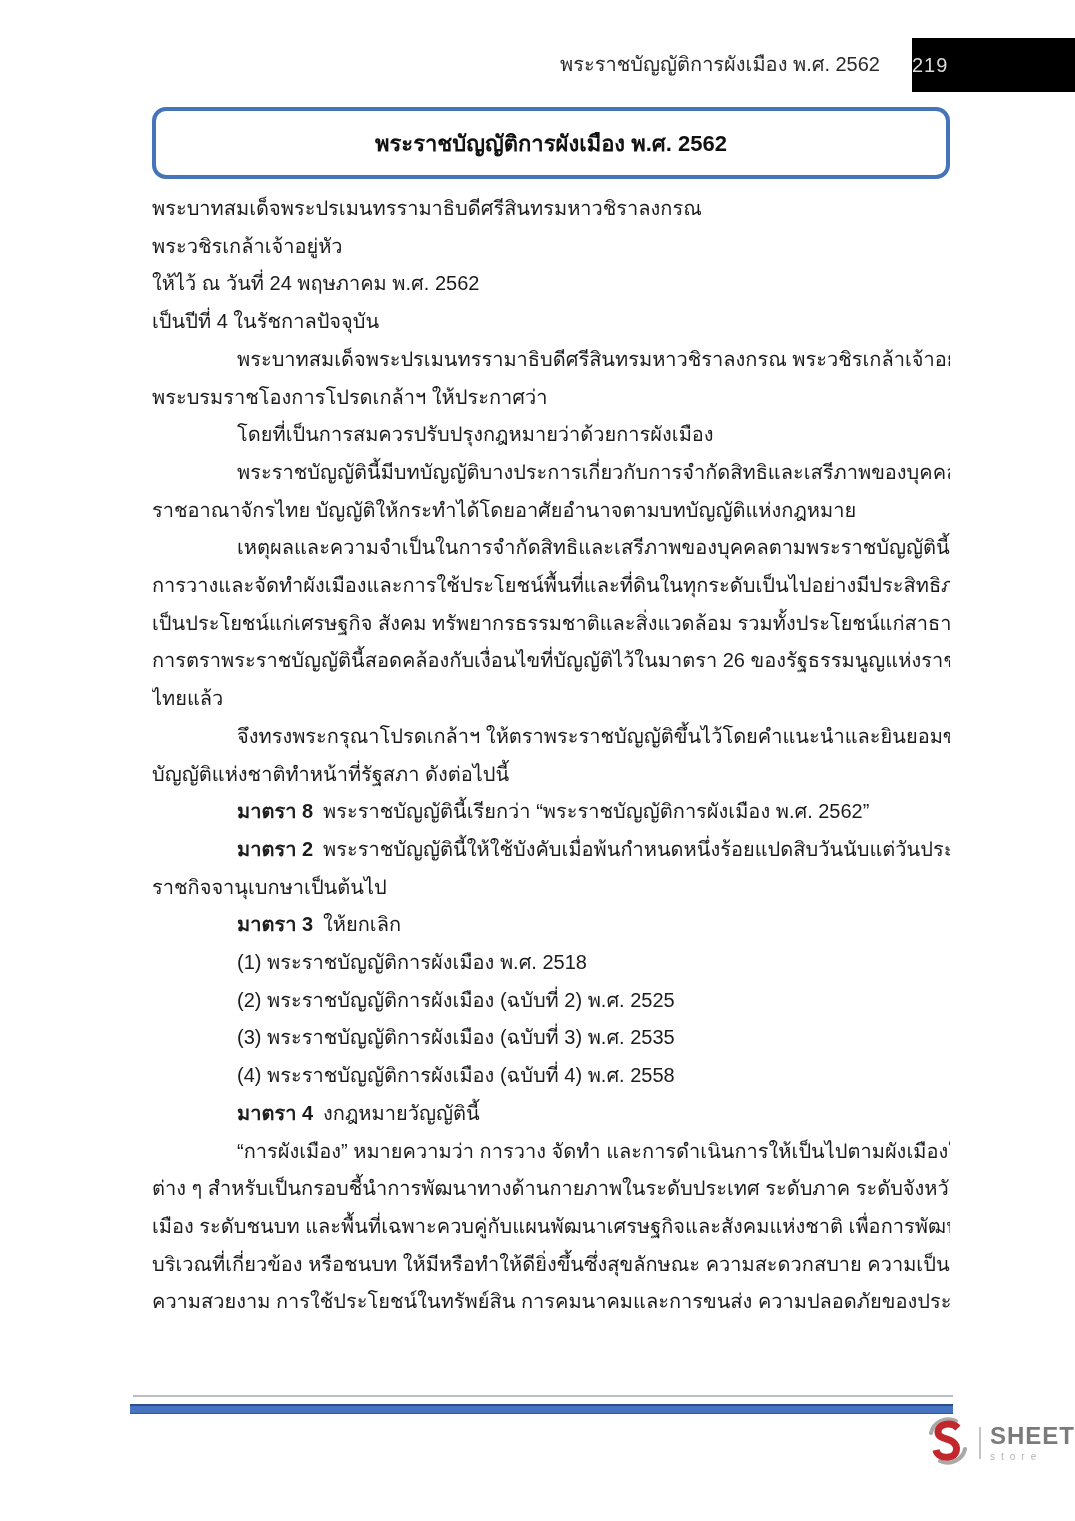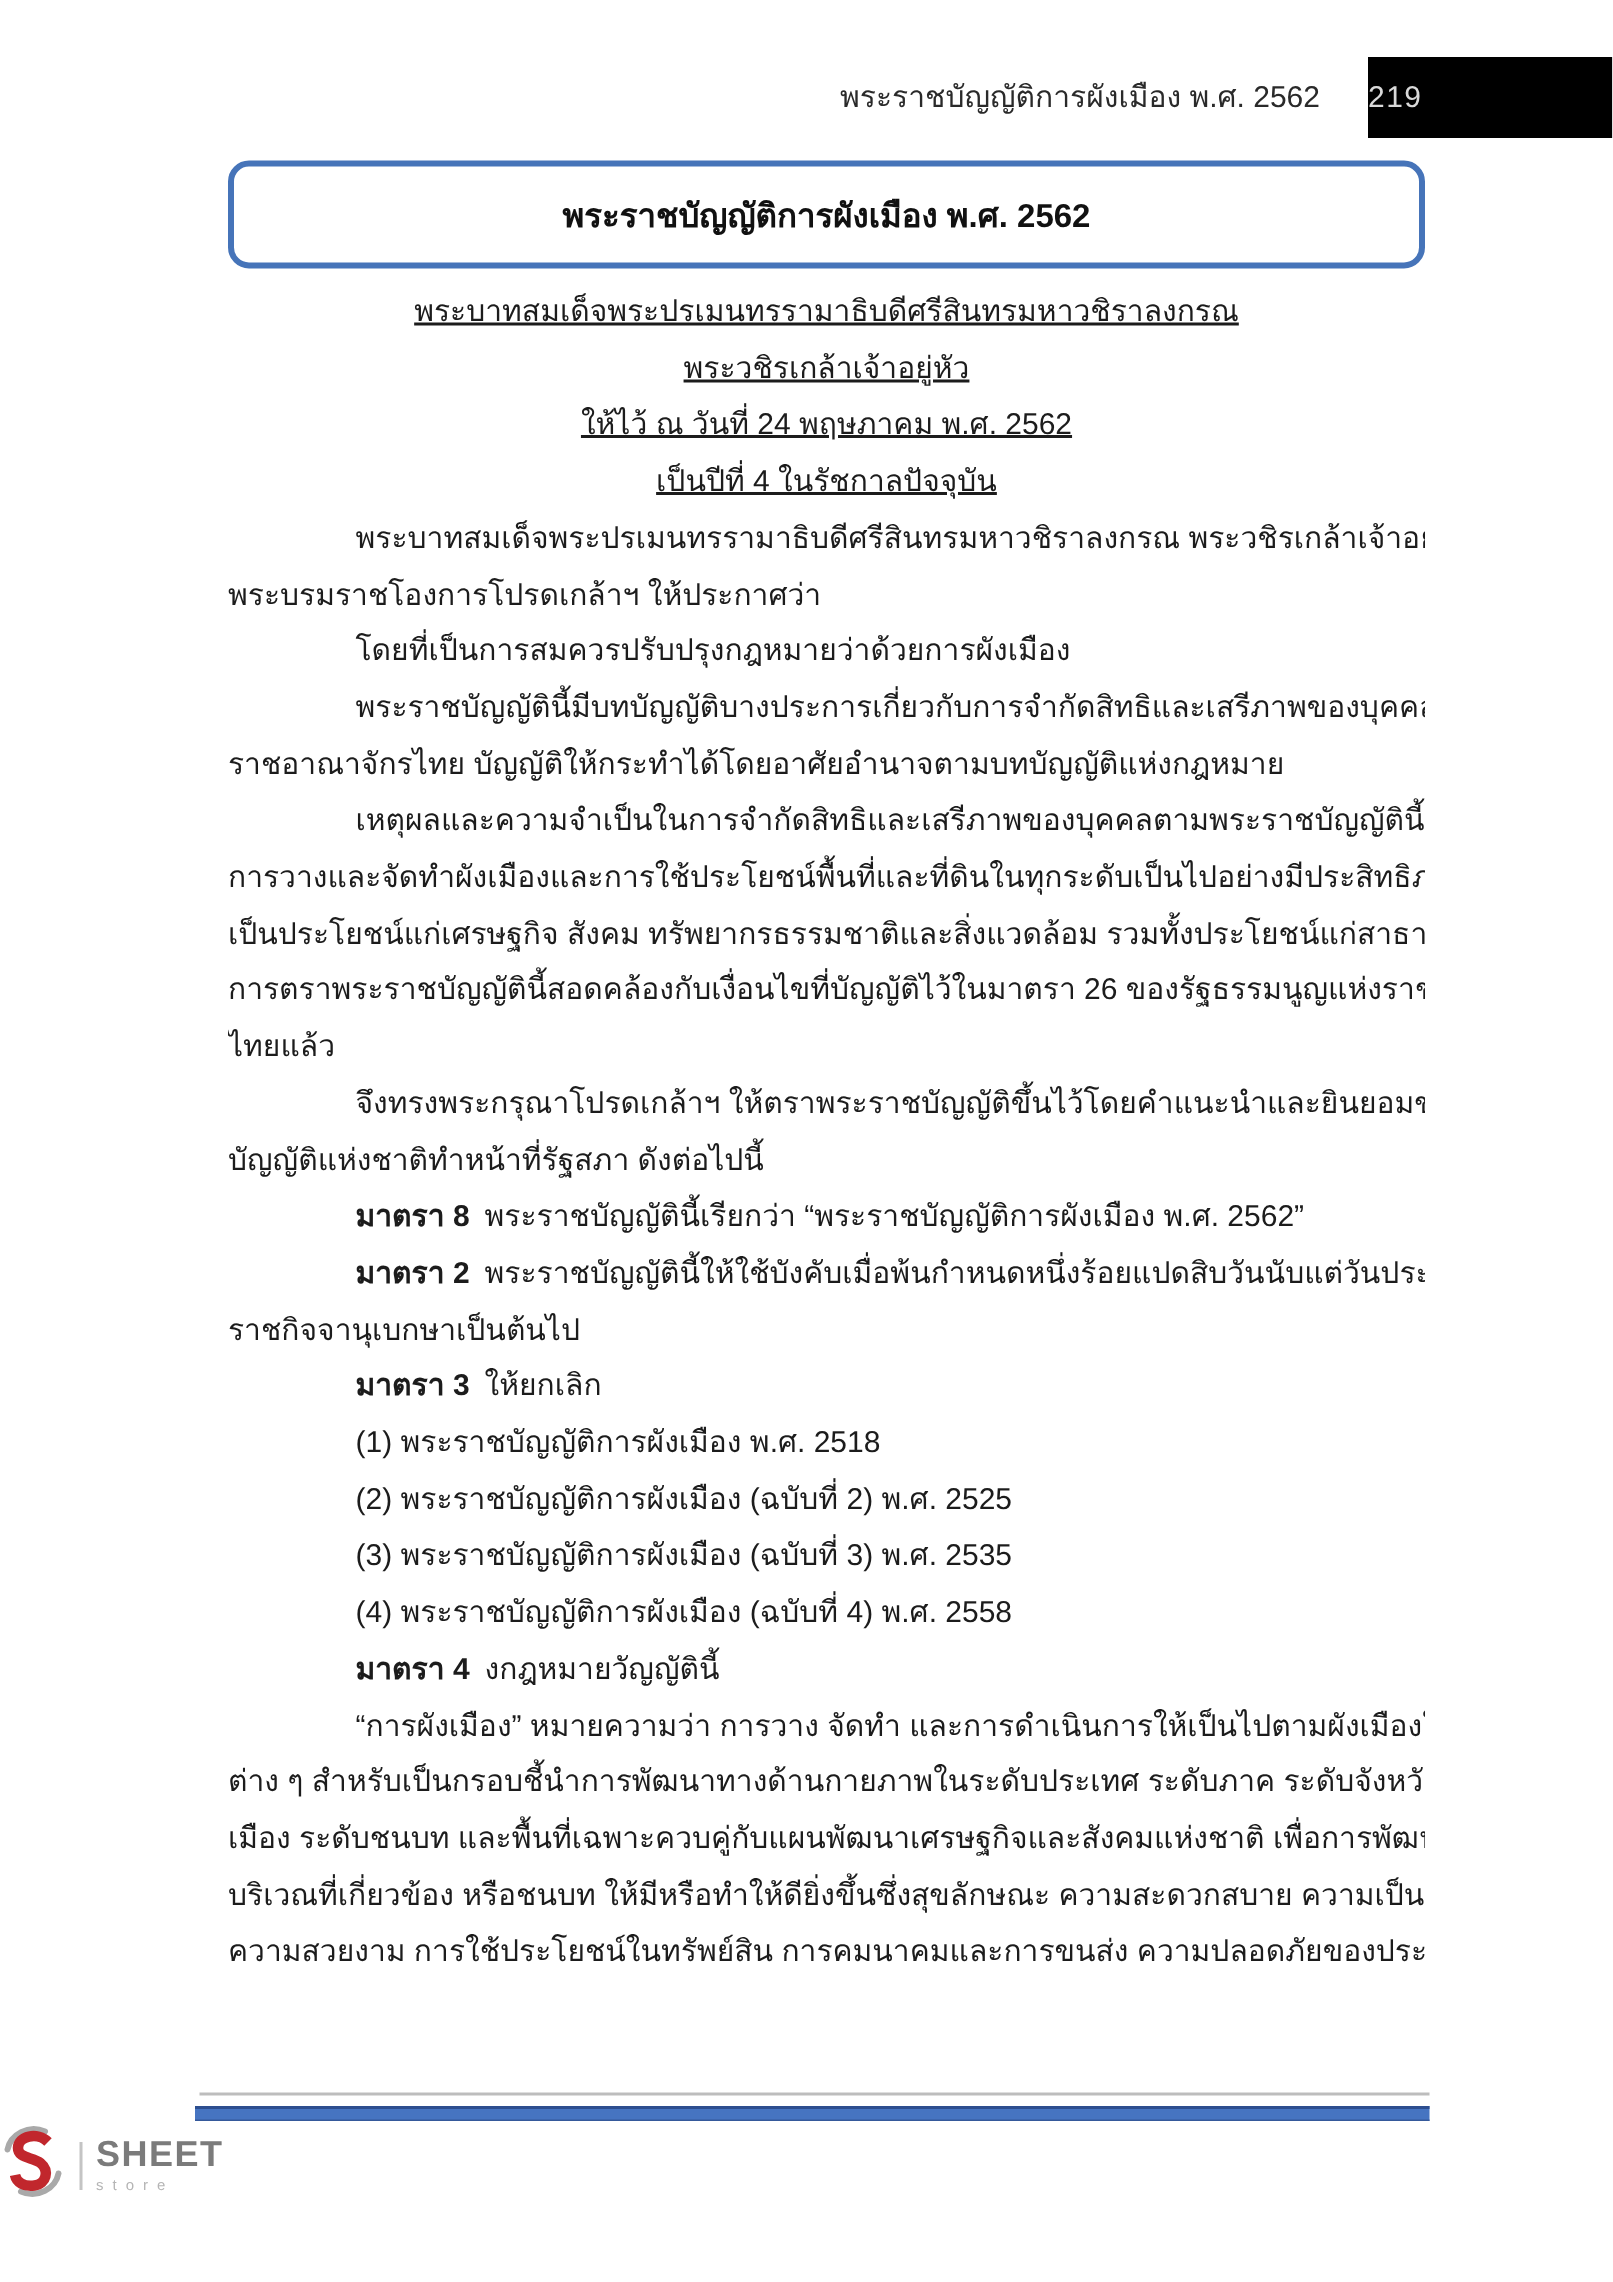--- a/index.html
+++ b/index.html
@@ -33,23 +33,22 @@
     display:flex; align-items:center; justify-content:center;
   }
   .title-box .t { font-weight:bold; font-size:22px; color:#111; }
 
   
   .content {
     position:absolute; top:190px; left:152px; width:798px;
     overflow:hidden;
   }
   .center-line {
-    text-align:center; line-height:37.7px; font-size:20px;
+    text-align:left; line-height:37.7px; font-size:20px;
     white-space:nowrap;
-    text-decoration:underline;
   }
   .body-line {
     line-height:37.7px; font-size:20px; white-space:nowrap;
     max-width:798px; overflow:hidden;
   }
   .body-line.indent { padding-left:85px; }
   .body-line .lead { font-weight:bold; margin-right:10px; }
 
   
   .footer-hairline {
@@ -57,21 +56,21 @@
     background:#bdbdbd;
   }
   .footer-bar {
     position:absolute; top:1404px; left:130px; width:823px; height:10px;
     background:var(--bar-blue, #4674c1);
     border-top:2px solid #2d4e8f;
     border-bottom:1px solid #35599b;
   }
   .footer-logo {
     position:absolute; top:1417px; left:0; width:100%;
-    display:flex; align-items:center; justify-content:flex-start; gap:9px;
+    display:flex; align-items:center; justify-content:flex-end; gap:9px;
   }
   .logo-divider { width:2px; height:32px; background:#c4c4c4; }
   .brand-block { display:flex; flex-direction:column; line-height:1; }
   .brand-name {
     font-weight:bold; font-size:24px; color:var(--logo-gray, #7b7b7b);
     letter-spacing:1px;
   }
   .brand-sub {
     font-size:10px; color:#b5b5b5; letter-spacing:6px; margin-top:4px;
   }

